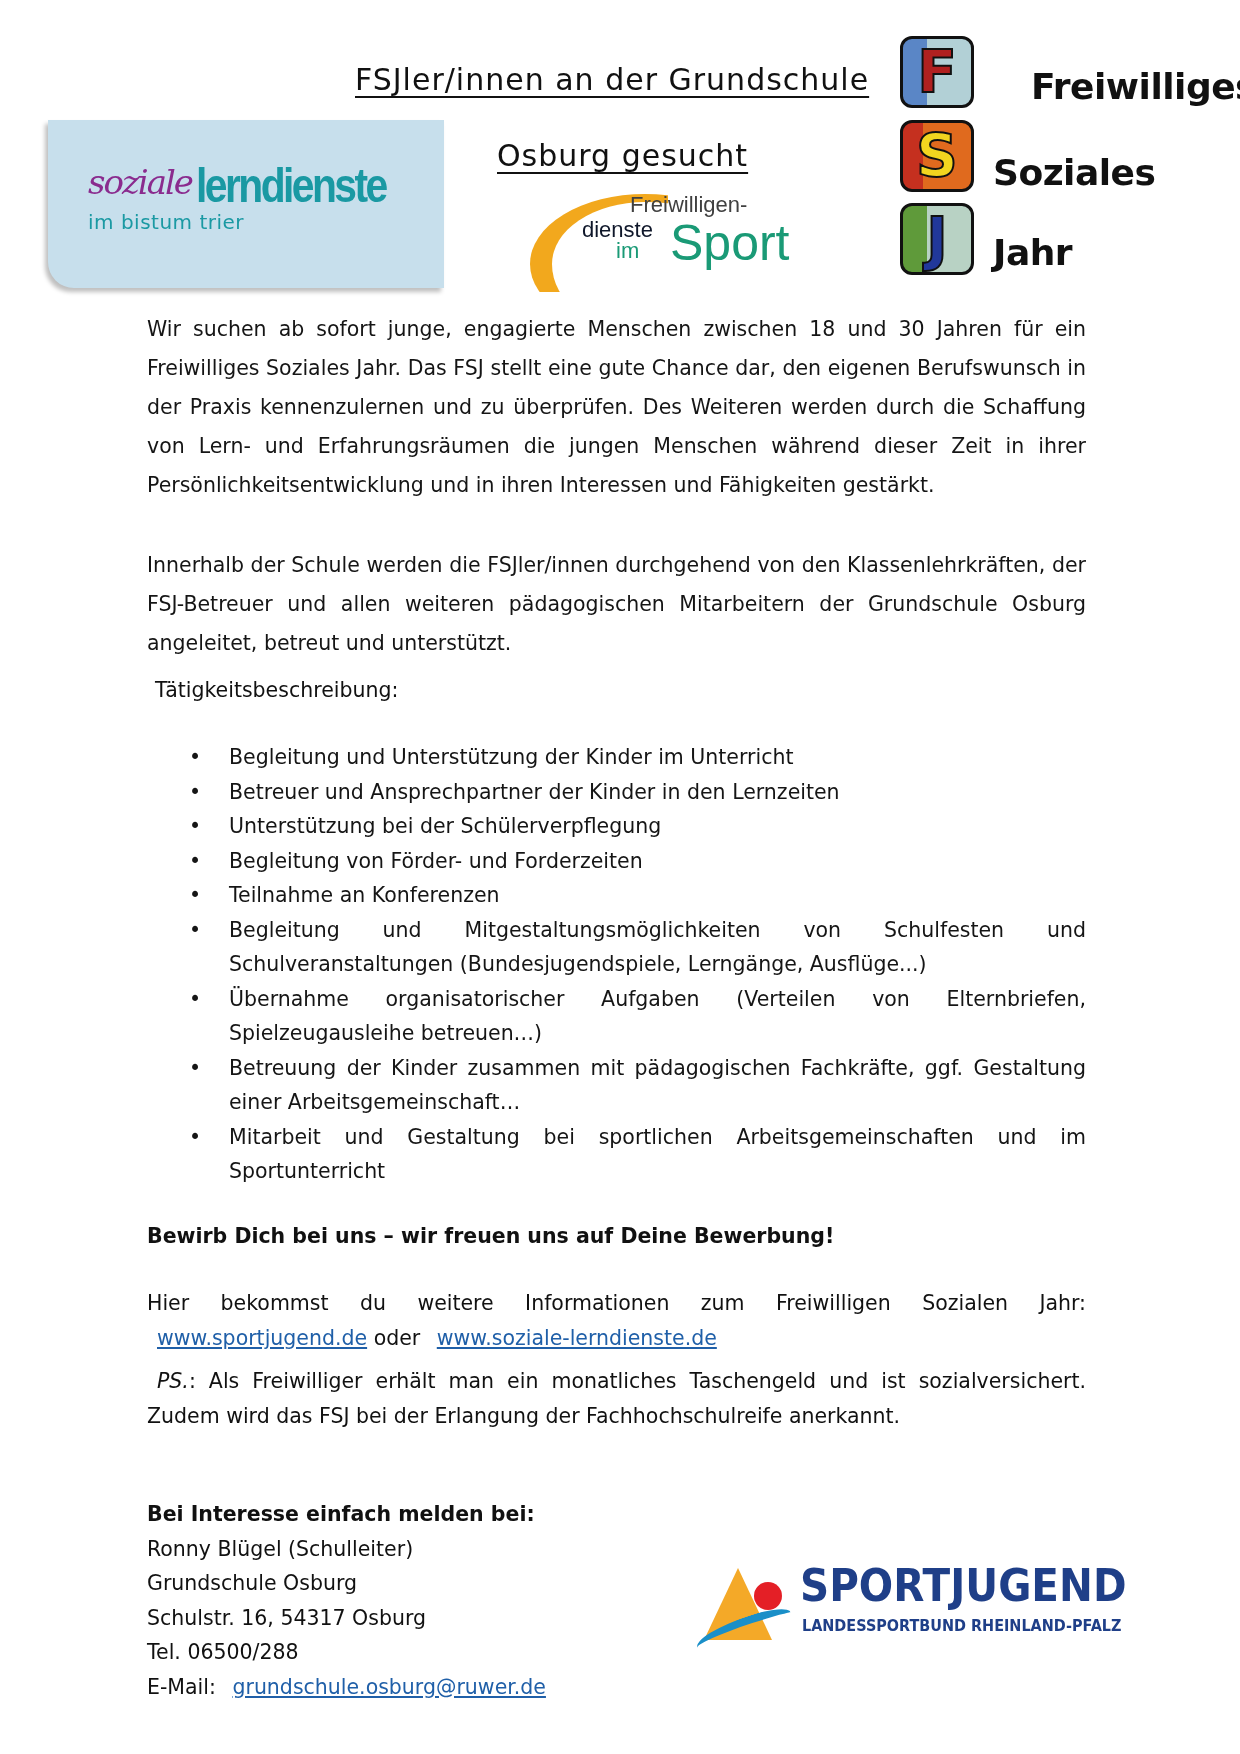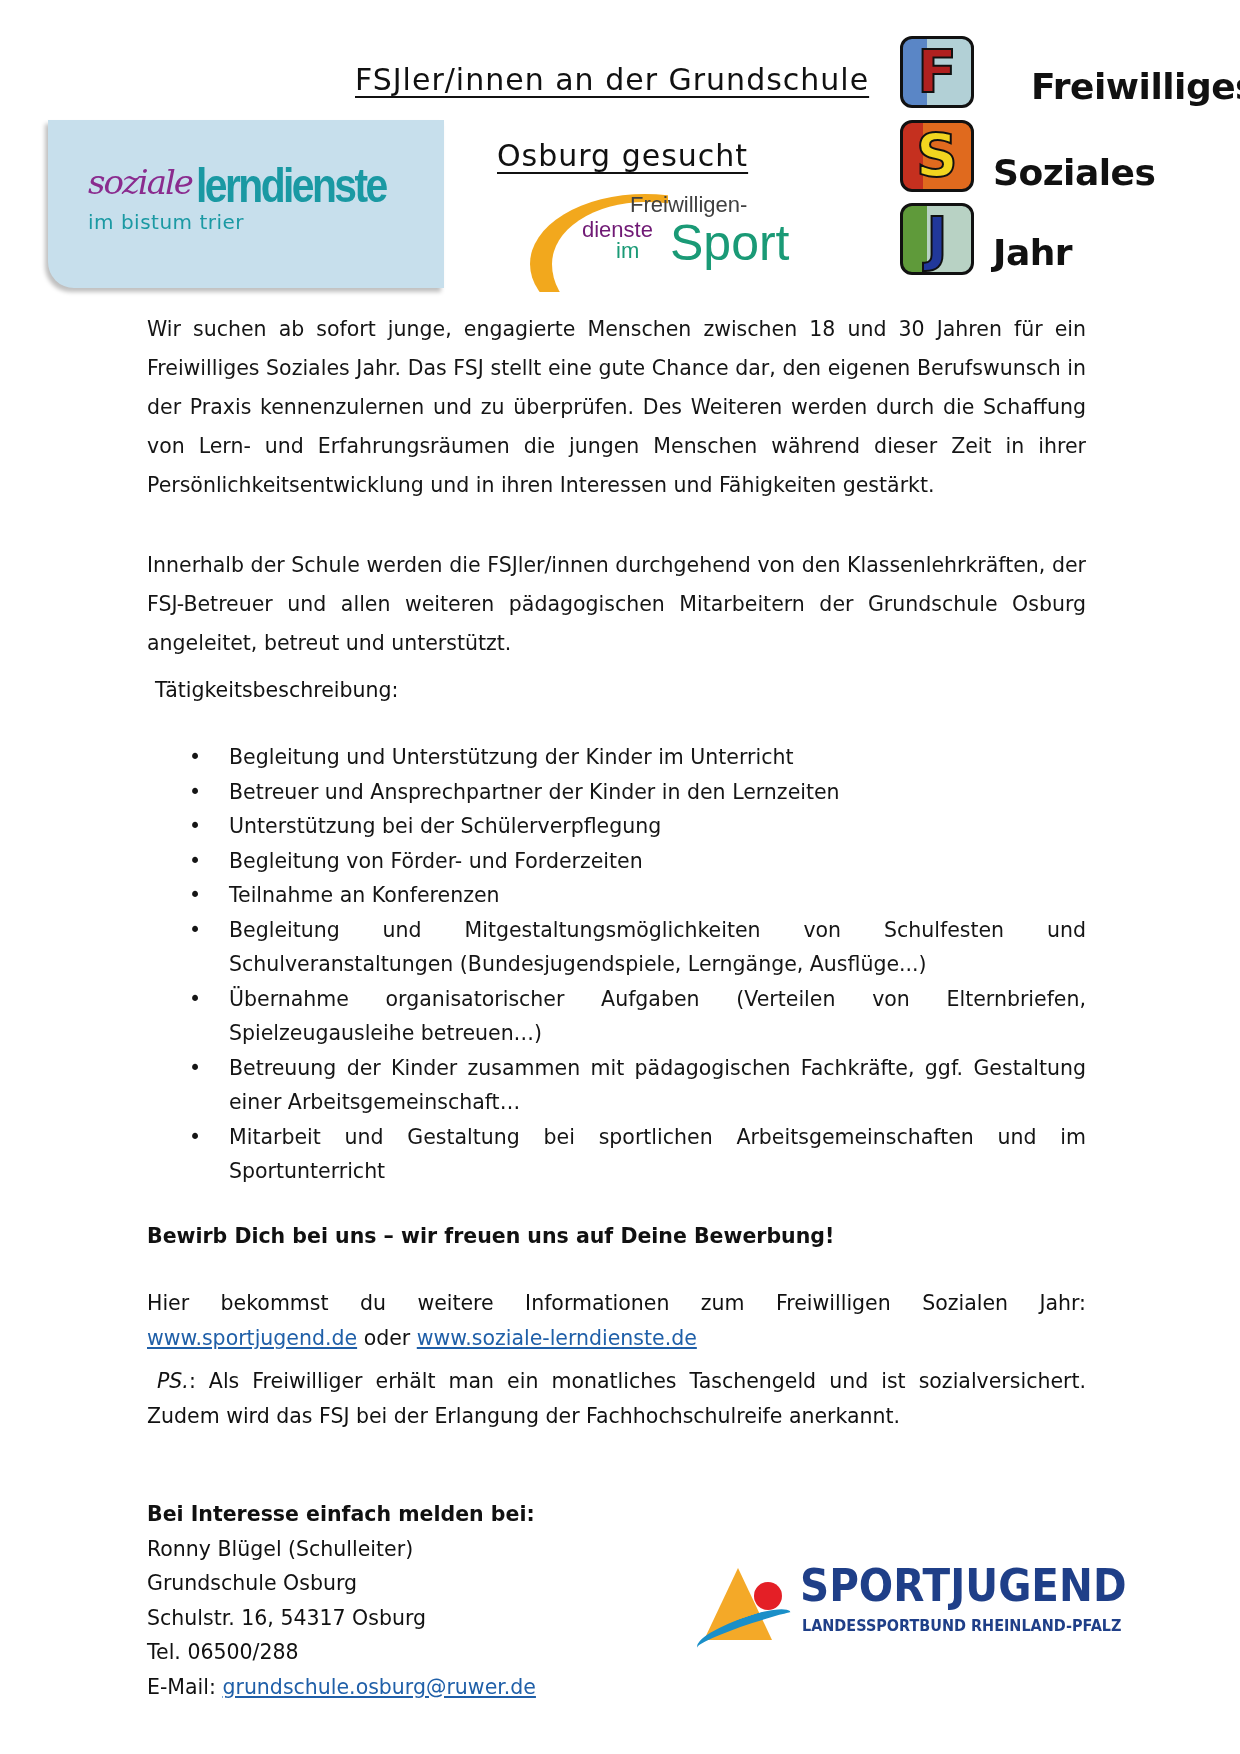--- a/index.html
+++ b/index.html
@@ -15,21 +15,21 @@
   .sl-logo { left: 48px; top: 120px; width: 396px; height: 168px; background: #c7dfec;
              border-bottom-left-radius: 26px; box-shadow: -3px 4px 4px rgba(0,0,0,0.25); }
   .sl-script { left: 40px; top: 42px; font-family: "DejaVu Serif", serif; font-style: italic; font-size: 34px; color: #8a2b8e; letter-spacing: -2px; }
   .sl-main { left: 148px; top: 38px; font-family: "Liberation Sans", sans-serif; font-weight: bold; font-size: 48px; color: #1a99a3; letter-spacing: -3px; transform: scaleX(0.85); transform-origin: left; }
   .sl-sub { left: 40px; top: 90px; font-family: "DejaVu Sans", sans-serif; font-size: 20px; color: #1a99a3; letter-spacing: 0.5px; }
 
   
   .fis { left: 530px; top: 190px; width: 280px; height: 110px; }
   .fis-arc { left: 0; top: 4px; width: 230px; height: 140px; border-radius: 50%; border-left: 22px solid #f2a81d; border-top: 8px solid #f2a81d; box-sizing: border-box; clip-path: inset(0 40% 30% 0); }
   .fis-t1 { left: 100px; top: 2px; font-family: "Liberation Sans", sans-serif; font-size: 22px; color: #404040; }
-  .fis-t2 { left: 52px; top: 27px; font-family: "Liberation Sans", sans-serif; font-size: 22px; color: #701a75; }
+  .fis-t2 { left: 52px; top: 27px; font-family: "Liberation Sans", sans-serif; font-size: 22px; color: #0f172a; }
   .fis-t3 { left: 86px; top: 48px; font-family: "Liberation Sans", sans-serif; font-size: 22px; color: #1a9a76; }
   .fis-sport { left: 140px; top: 24px; font-family: "Liberation Sans", sans-serif; font-size: 50px; color: #1a9a76; }
 
   
   .fsj-box { width: 74px; height: 72px; border: 3px solid #111; border-radius: 12px; box-sizing: border-box; display: flex; align-items: center; justify-content: center; font-family: "DejaVu Sans", sans-serif; font-weight: bold; font-size: 58px; -webkit-text-stroke: 2px #111; }
   .fsj-f { left: 900px; top: 36px; background: linear-gradient(90deg, #5a86c6 0 35%, #b2d0d6 35% 100%); color: #b02020; }
   .fsj-s { left: 900px; top: 120px; background: linear-gradient(90deg, #c5301f 0 30%, #e06a1e 30% 100%); color: #f2d51f; }
   .fsj-j { left: 900px; top: 203px; background: linear-gradient(90deg, #5f9a3a 0 35%, #b8d2c4 35% 100%); color: #21389a; }
   .fsj-word { font-family: "DejaVu Sans", sans-serif; font-weight: bold; font-size: 36px; color: #111; letter-spacing: -0.5px; }
   .fsj-w1 { left: 1031px; top: 66px; }
@@ -41,21 +41,21 @@
   .p1 { top: 310px; }
   .p2 { top: 546px; }
   .label-taet { left: 155px; top: 678px; font-size: 20.5px; text-align: right; }
 
   ul.tasks { position: absolute; left: 147px; top: 740px; width: 939px; margin: 0; padding: 0; list-style: none; font-size: 20.5px; line-height: 34.5px; color: #151515; }
   ul.tasks li { position: relative; padding-left: 82px; text-align: justify; }
   ul.tasks li .bullet { position: absolute; left: 42px; top: 0; }
 
   .cta { left: 147px; top: 1224px; font-size: 20.5px; font-weight: bold; }
   .info { left: 147px; top: 1286px; width: 939px; font-size: 20.5px; line-height: 34.5px; text-align: justify; }
-  .link { color: #1f5fa8; text-decoration: underline; }
+  .link { color: #1f5fa8; text-decoration: underline; margin-left: 10px; }
   .ps { left: 147px; top: 1364px; width: 939px; font-size: 20.5px; line-height: 34.5px; text-align: justify; }
   .ps-label { font-style: italic; margin-left: 10px; }
 
   .contact { left: 147px; top: 1497px; font-size: 20.5px; line-height: 34.5px; }
   .contact .head { font-weight: bold; }
 
   
   .sj { left: 690px; top: 1560px; width: 480px; height: 110px; }
   .sj-tri { left: 14px; top: 8px; width: 0; height: 0; border-left: 34px solid transparent; border-right: 34px solid transparent; border-bottom: 72px solid #f4a928; }
   .sj-dot { left: 64px; top: 22px; width: 28px; height: 28px; border-radius: 50%; background: #e41f26; }

